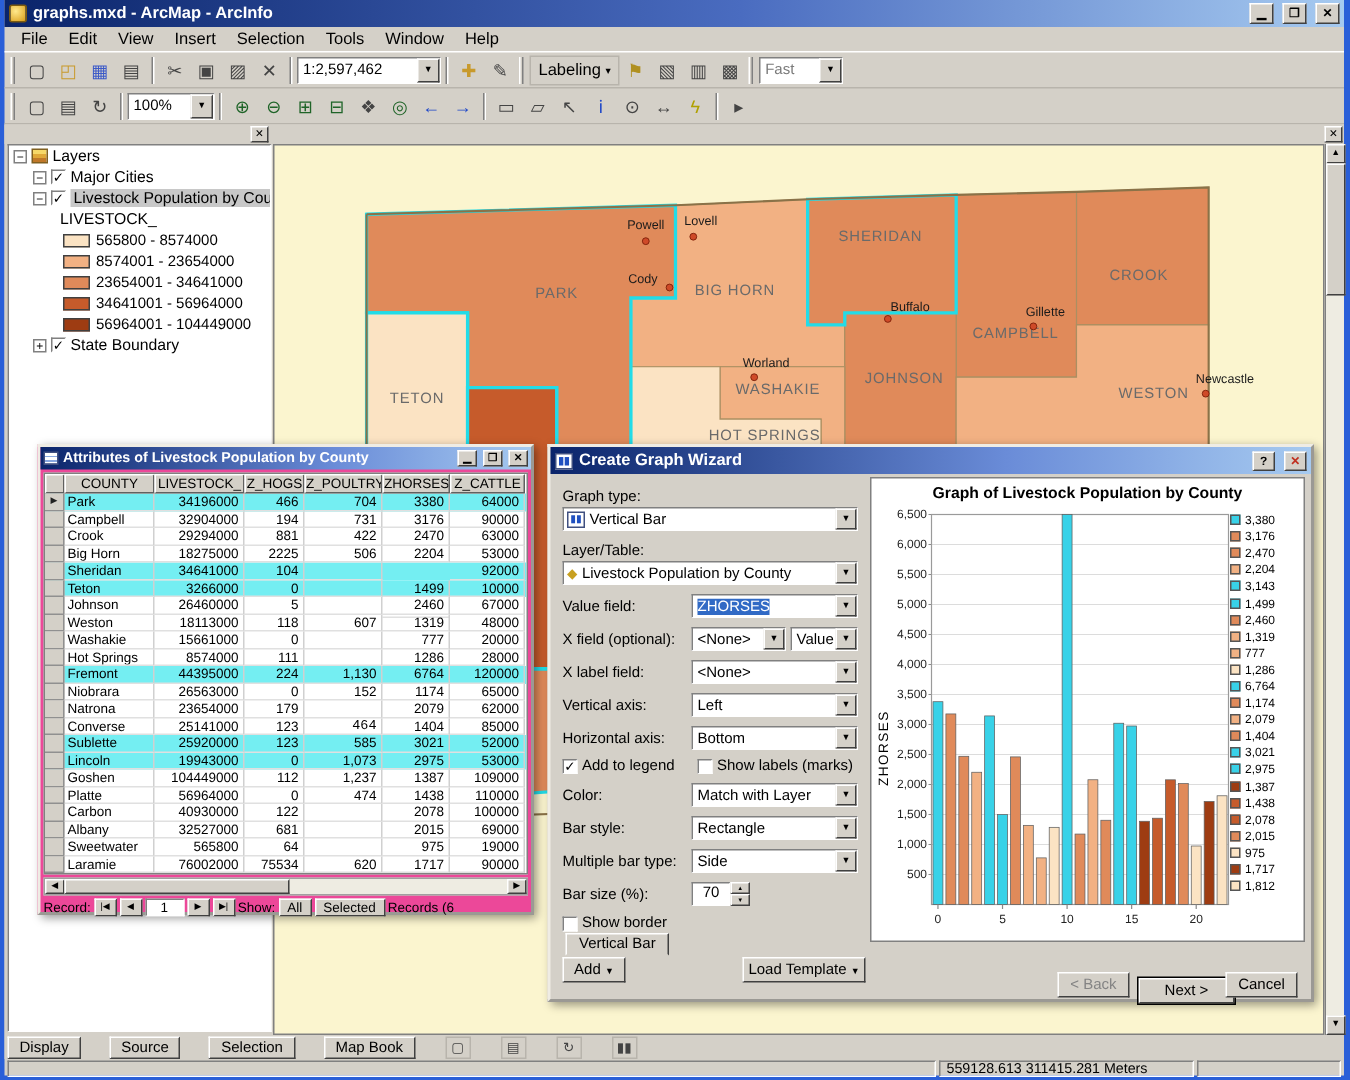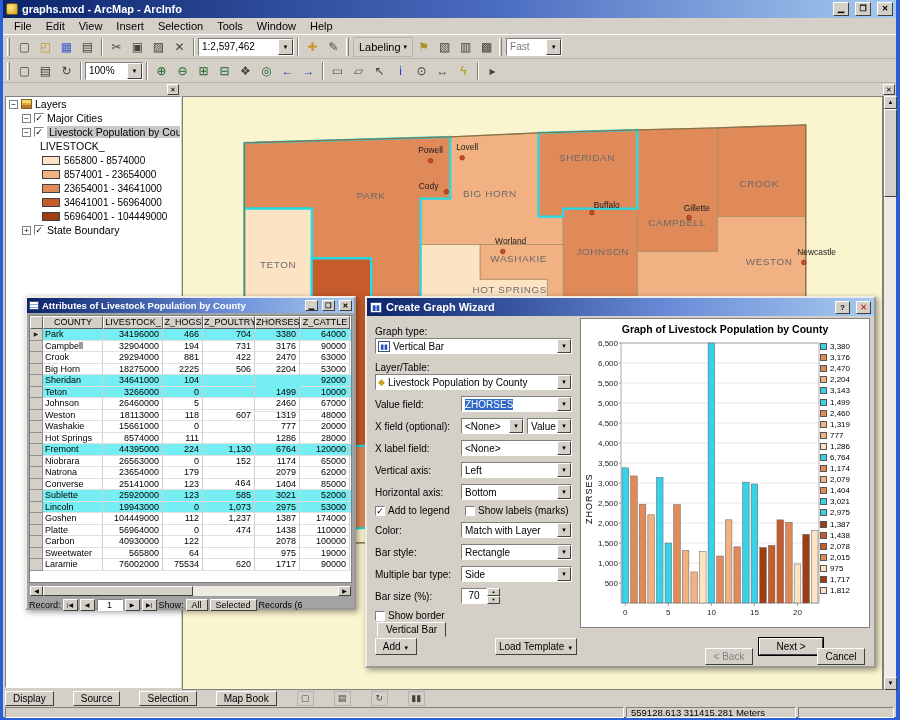--- a/index.html
+++ b/index.html
@@ -47,21 +47,21 @@
 .sbtn{width:13px;height:13px;background:#d4d0c8;border:1px solid;border-color:#fff #404040 #404040 #fff;font-size:6px;text-align:center;line-height:11px;flex:none}
 .sthumb{width:13px;height:88px;background:#d4d0c8;border:1px solid;border-color:#fff #404040 #404040 #fff}
 .spacer{flex:1}
 
 .bottombar{position:absolute;top:690px;left:0;right:0;height:16px;background:#d4d0c8;display:flex;align-items:center;gap:19px;padding-left:2px}
 .btab{height:15px;padding:1px 7px;background:#d4d0c8;border:1px solid;border-color:#fff #404040 #404040 #fff;font-size:10px}
 .mini-btn{width:17px;height:15px;background:#d4d0c8;border:1px solid #b8b4ac;font-size:9px;text-align:center;line-height:13px;color:#444;margin-left:1px}
 .statusbar{position:absolute;top:706px;left:0;right:0;height:13px;display:flex;gap:2px;padding:1px 2px}
 .spanel{height:11px;border:1px solid;border-color:#808080 #fff #fff #808080;font-size:9.5px;padding:0 4px;line-height:10px;white-space:nowrap}
 
-.attr-win{position:absolute;left:22px;top:296px;width:331px;height:314px;background:#a3a3a3;border:2px outset #efece4;box-shadow:2px 2px 6px rgba(0,0,0,.4);z-index:20}
+.attr-win{position:absolute;left:22px;top:296px;width:331px;height:314px;background:#ec4899;border:2px outset #efece4;box-shadow:2px 2px 6px rgba(0,0,0,.4);z-index:20}
 .attr-title{height:15px;background:linear-gradient(90deg,#0a246a,#6a8cd8 60%,#a6caf0);color:#fff;font-size:9.5px;font-weight:bold;display:flex;align-items:center;gap:3px;padding:0 2px}
 .attr-title .wbtn{width:13px;height:11px;font-size:7px;line-height:9px;margin-left:1px}
 .tbl-icon{width:10px;height:9px;background:repeating-linear-gradient(#fff 0 2px,#88a8e0 2px 3px);border:1px solid #405080}
 .attr-grid{position:absolute;top:17px;left:2px;right:2px;height:268px;background:#fff;border:1px solid #808080;overflow:hidden}
 .thead{display:flex;height:13px}
 .hc{background:#d4d0c8;border:1px solid;border-color:#fff #606060 #606060 #fff;font-size:9px;text-align:center;line-height:11px;flex:none;overflow:hidden}
 .tr{display:flex;height:11.5px;font-size:9px;line-height:11px}
 .tr.selrow{background:#74eef2}
 .sc{background:#d4d0c8;border-right:1px solid #909090;border-bottom:1px solid #909090;flex:none;font-size:6px;line-height:10px;text-align:center;color:#222}
 .tc{border-right:1px solid #d0d0d0;border-bottom:1px solid #e0e0e0;flex:none;overflow:hidden;white-space:nowrap}
@@ -475,39 +475,48 @@
             <span class="tc num" style="width: 45px;">2975</span>
             <span class="tc num" style="width: 50px;">53000</span>
           </div>
           <div class="tr">
             <span class="sc" style="width: 13px;"></span>
             <span class="tc left" style="width: 60px;">Goshen</span>
             <span class="tc num" style="width: 60px;">104449000</span>
             <span class="tc num" style="width: 40px;">112</span>
             <span class="tc num" style="width: 52px;">1,237</span>
             <span class="tc num" style="width: 45px;">1387</span>
-            <span class="tc num" style="width: 50px;">174000</span>
+            <span class="tc num" style="width: 50px;">109000</span>
           </div>
           <div class="tr">
             <span class="sc" style="width: 13px;"></span>
             <span class="tc left" style="width: 60px;">Platte</span>
             <span class="tc num" style="width: 60px;">56964000</span>
             <span class="tc num" style="width: 40px;">0</span>
             <span class="tc num" style="width: 52px;">474</span>
             <span class="tc num" style="width: 45px;">1438</span>
             <span class="tc num" style="width: 50px;">110000</span>
           </div>
           <div class="tr">
             <span class="sc" style="width: 13px;"></span>
             <span class="tc left" style="width: 60px;">Carbon</span>
             <span class="tc num" style="width: 60px;">40930000</span>
             <span class="tc num" style="width: 40px;">122</span>
             <span class="tc num" style="width: 52px;"></span>
             <span class="tc num" style="width: 45px;">2078</span>
             <span class="tc num" style="width: 50px;">100000</span>
+          </div>
+          <div class="tr">
+            <span class="sc" style="width: 13px;"></span>
+            <span class="tc left" style="width: 60px;">Albany</span>
+            <span class="tc num" style="width: 60px;">32527000</span>
+            <span class="tc num" style="width: 40px;">681</span>
+            <span class="tc num" style="width: 52px;"></span>
+            <span class="tc num" style="width: 45px;">2015</span>
+            <span class="tc num" style="width: 50px;">69000</span>
           </div>
           <div class="tr">
             <span class="sc" style="width: 13px;"></span>
             <span class="tc left" style="width: 60px;">Sweetwater</span>
             <span class="tc num" style="width: 60px;">565800</span>
             <span class="tc num" style="width: 40px;">64</span>
             <span class="tc num" style="width: 52px;"></span>
             <span class="tc num" style="width: 45px;">975</span>
             <span class="tc num" style="width: 50px;">19000</span>
           </div>
@@ -811,17 +820,17 @@
             <span class="lval">1,717</span>
           </div>
           <div class="litem">
             <span class="lsw" style="background: rgb(251, 227, 195);"></span>
             <span class="lval">1,812</span>
           </div>
         </div>
     </div>
 
     <div class="wbutton dis" style="top:350px;left:338px;width:48px">&lt; Back</div>
-    <div class="wbutton def" style="top:340px;left:392px;width:64px">Next &gt;</div>
+    <div class="wbutton def" style="top:354px;left:392px;width:64px">Next &gt;</div>
     <div class="wbutton" style="top:350px;left:450px;width:48px">Cancel</div>
   </div>
 
 </div>
 
 </body></html>

